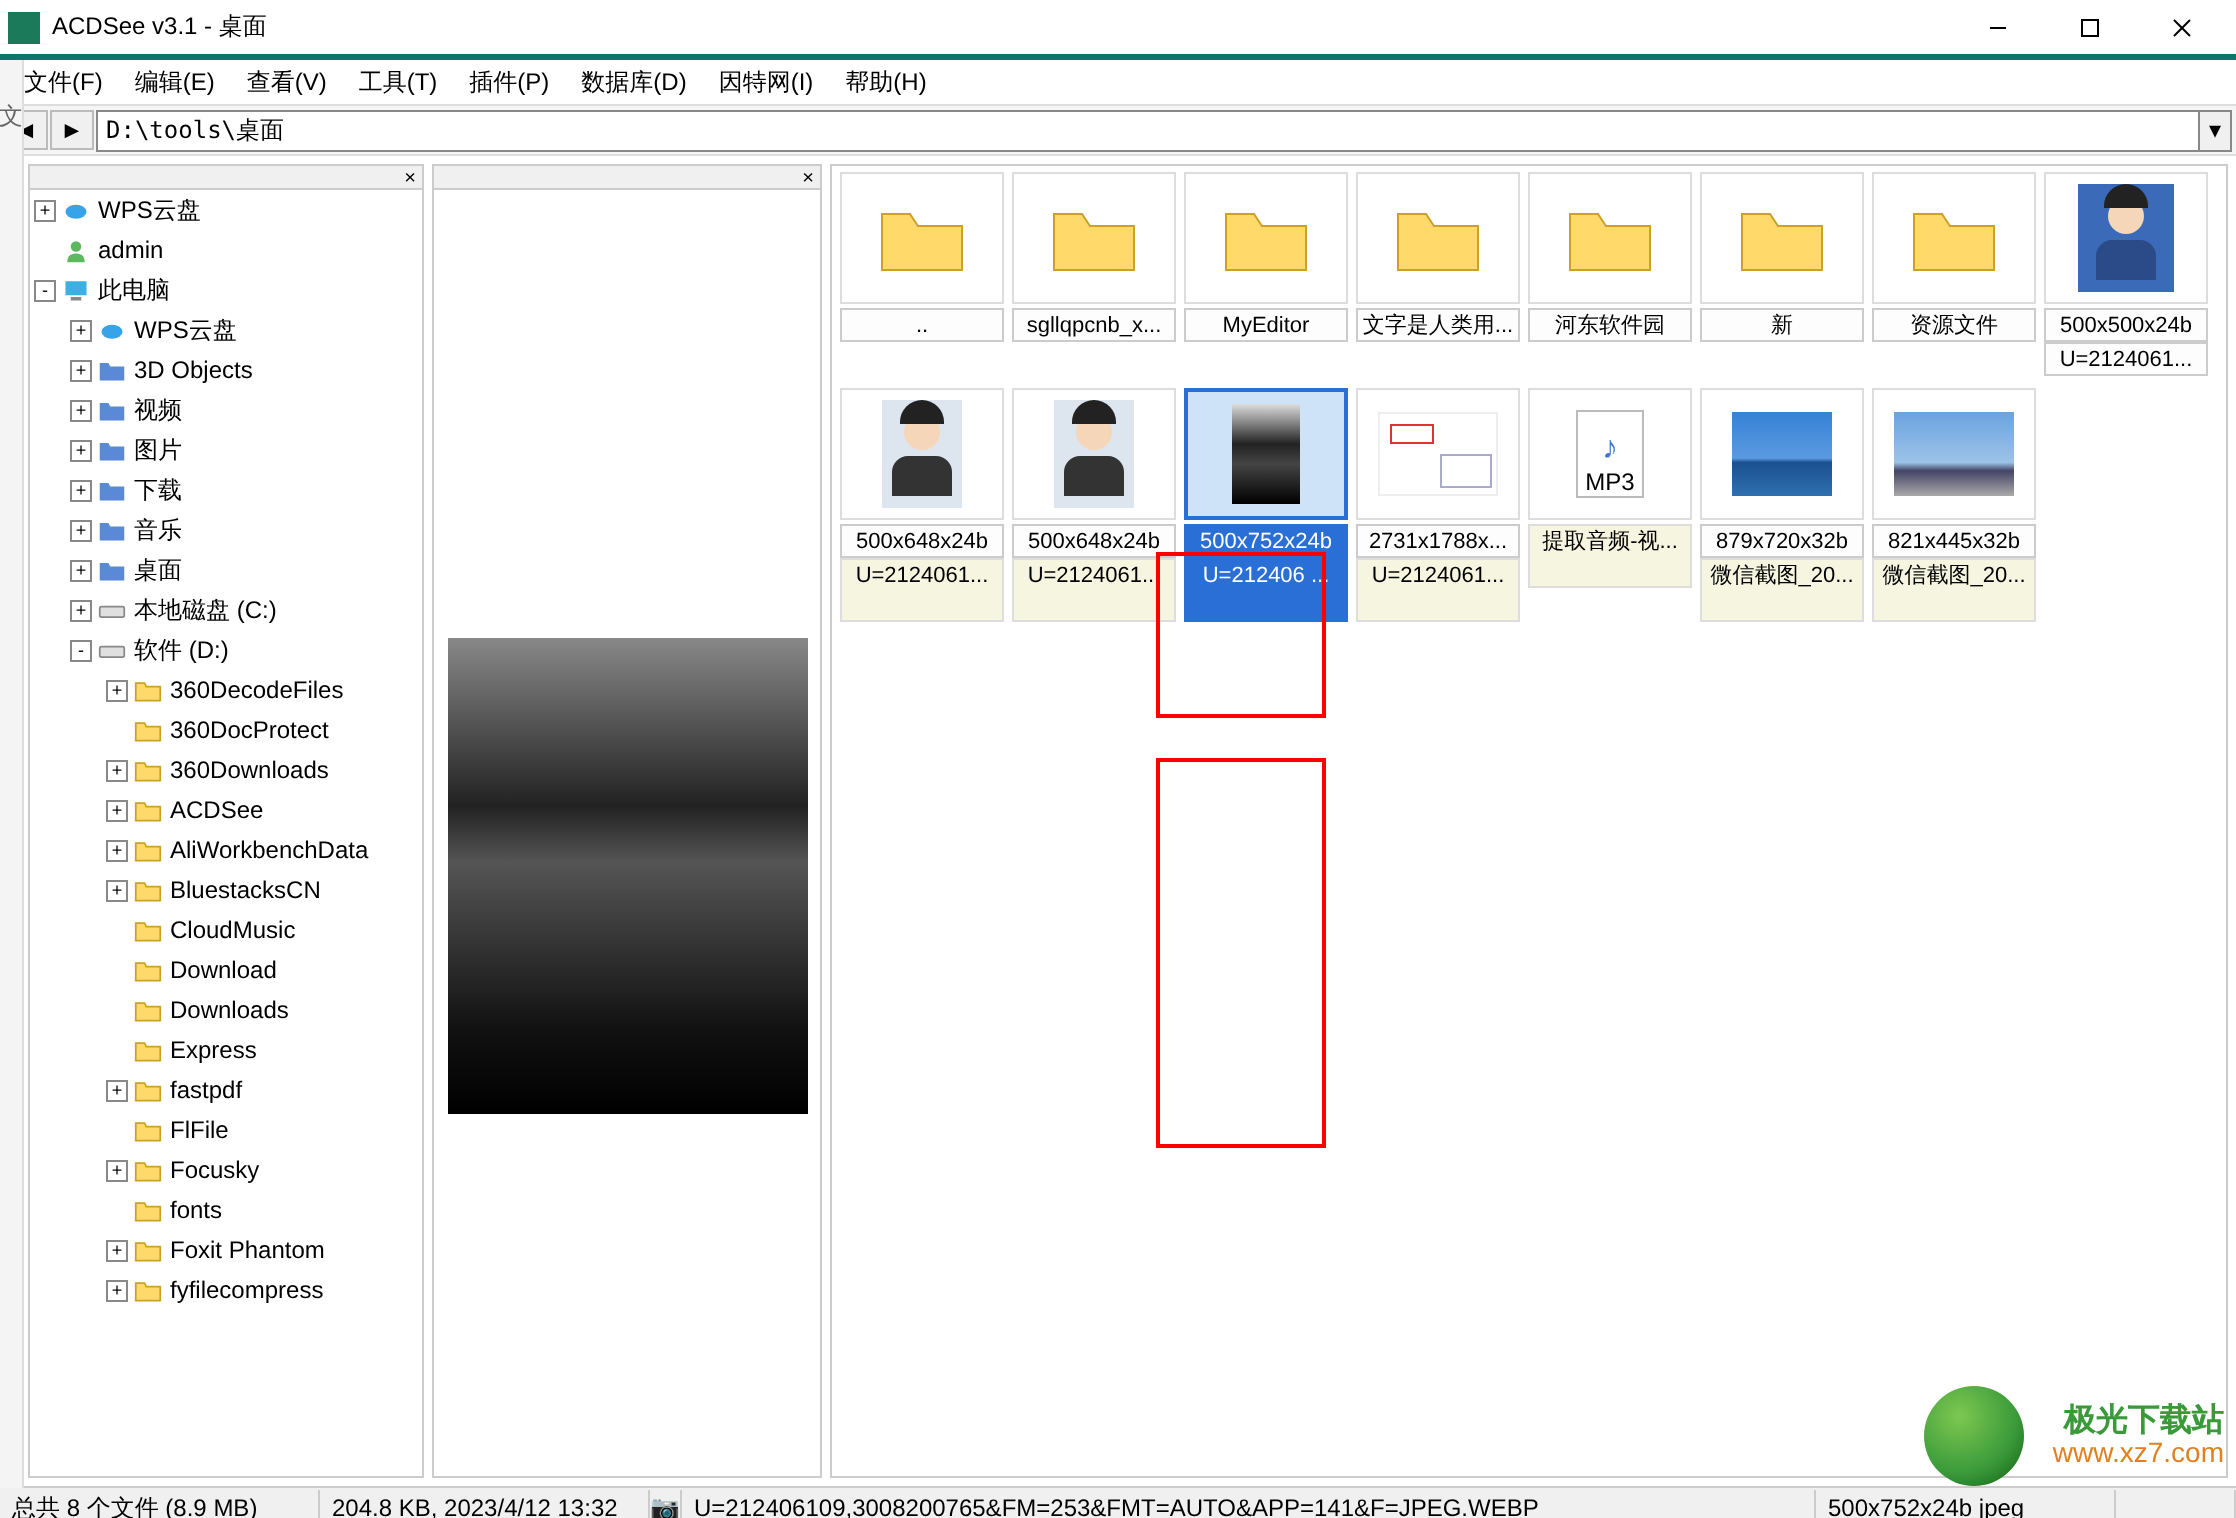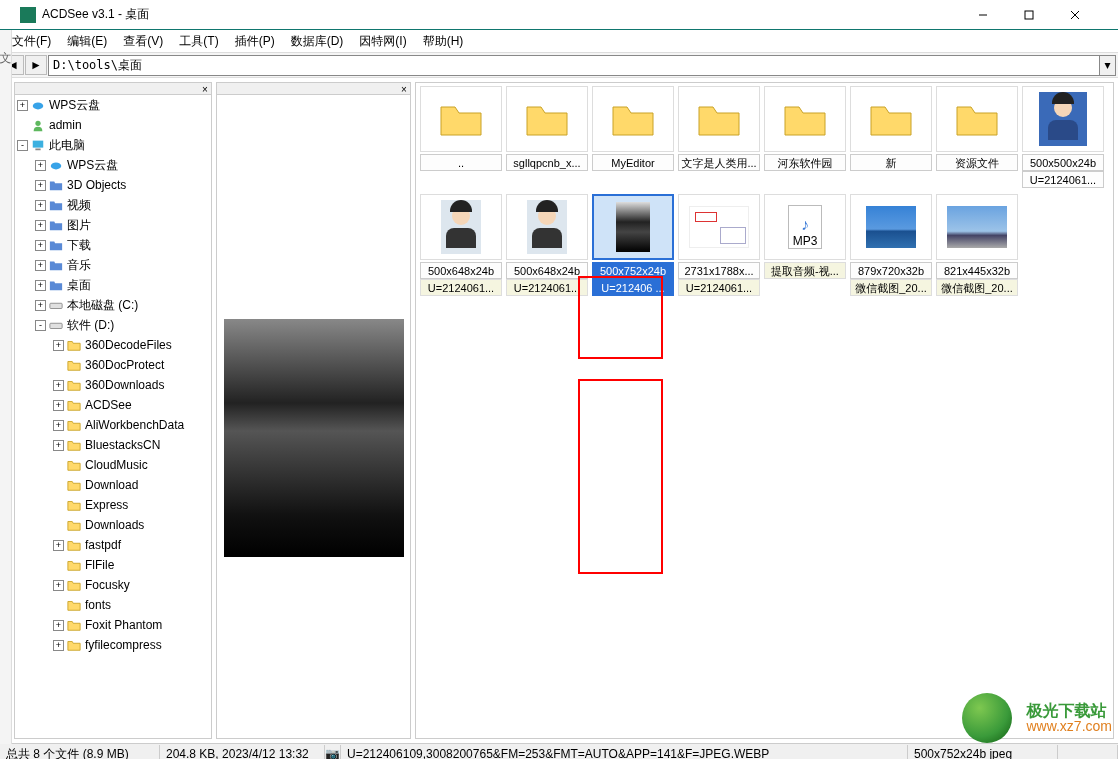--- a/index.html
+++ b/index.html
@@ -1,18 +1,18 @@
 <!DOCTYPE html>
 <html><head>
 <meta charset="utf-8">
 <style>
 * { margin: 0; padding: 0; box-sizing: border-box; font-family: "Microsoft YaHei", "SimSun", sans-serif; font-size: 12px; }
 body { width: 1118px; height: 759px; background: #fff; overflow: hidden; position: relative; }
 
-.title-bar { height: 30px; background: #fff; display: flex; align-items: center; padding: 0 20px; border-bottom: 1px solid #0f766e; }
+.title-bar { height: 30px; background: #fff; display: flex; align-items: center; padding: 0 4px; border-bottom: 3px solid #0f766e; }
 .title-bar .icon { width: 16px; height: 16px; background: #1a7a5a; margin-right: 6px; }
 .title-bar .title { flex: 1; }
 .win-btn { width: 46px; height: 28px; display: flex; align-items: center; justify-content: center; cursor: pointer; }
 .win-btn svg { width: 10px; height: 10px; }
 
 .menu-bar { height: 22px; background: #fff; display: flex; align-items: center; padding: 0 4px; }
 .menu-item { padding: 2px 8px; cursor: pointer; }
 
 .address-bar { height: 26px; background: #f5f5f5; display: flex; align-items: center; border-top: 1px solid #ddd; border-bottom: 1px solid #ddd; padding: 2px; }
 .addr-nav { width: 22px; height: 20px; border: 1px solid #bbb; background: #f0f0f0; display: flex; align-items: center; justify-content: center; margin-right: 1px; cursor: pointer; }
@@ -39,21 +39,21 @@
 
 .preview-panel { width: 195px; border: 1px solid #ccc; margin: 4px 0 4px 4px; position: relative; display:flex; flex-direction:column; }
 .preview-img { flex:1; display:flex; align-items:center; justify-content:center; padding:4px; }
 .preview-img .mock-photo { width:180px; height:280px; background: linear-gradient(to bottom, #fff 0%, #fff 15%, #888 15%, #222 45%, #555 55%, #111 85%, #000 100%); position: relative; }
 
 .content-panel { flex: 1; background: #fff; border: 1px solid #ccc; margin: 4px 4px 4px 4px; overflow: auto; position: relative; }
 .thumb-grid { display: flex; flex-wrap: wrap; align-content: flex-start; padding: 2px; }
 .thumb { width: 84px; margin: 1px; display: flex; flex-direction: column; align-items: center; cursor: pointer; }
 .thumb-box { width: 82px; height: 66px; border: 1px solid #ddd; display:flex; align-items:center; justify-content:center; background:#fff; margin-bottom: 2px; }
 .thumb-label { width: 82px; height: 17px; line-height: 17px; text-align: center; overflow: hidden; text-overflow: ellipsis; white-space: nowrap; border:1px solid #ccc; background:#fdfdfd; font-size:11px; }
-.thumb-label2 { width: 82px; height: 17px; line-height: 17px; text-align: center; overflow: hidden; text-overflow: ellipsis; white-space: nowrap; background:#f5f5e0; border:1px solid #ddd; font-size:11px; }
+.thumb-label2 { width: 82px; height: 32px; line-height: 17px; text-align: center; overflow: hidden; text-overflow: ellipsis; white-space: nowrap; background:#f5f5e0; border:1px solid #ddd; font-size:11px; }
 .thumb.selected .thumb-box { border: 2px solid #2a6fd6; background:#cfe3f8; }
 .thumb.selected .thumb-label { background:#2a6fd6; color:#fff; border-color:#2a6fd6; }
 .thumb.selected .thumb-label2 { background:#2a6fd6; color:#fff; border-color:#2a6fd6; }
 
 .folder-thumb svg { width: 48px; height: 42px; fill:#ffd96a; stroke:#c9a227; }
 .person-ph { width:40px; height:54px; background:#dde6ee; display:flex; flex-direction:column; align-items:center; }
 .person-ph .head { width:18px; height:18px; border-radius:50%; background:#f5d6b8; margin-top:5px; }
 .person-ph .hair { width:22px; height:12px; background:#222; border-radius: 11px 11px 0 0; margin-bottom:-10px; z-index:1; }
 .person-ph .body { width:30px; height:20px; background:#333; border-radius: 8px 8px 0 0; margin-top:3px; }
 .city-ph { width:60px;height:42px; background: linear-gradient(to bottom, #6aa3e0 0%, #9cc3e8 60%, #446 70%, #aaa 100%); }
@@ -63,21 +63,21 @@
 .diagram-ph::before { content:''; position:absolute; left:5px;top:5px;width:20px;height:8px;border:1px solid #d33; }
 .diagram-ph::after { content:''; position:absolute; left:30px;top:20px;width:24px;height:15px;border:1px solid #aac; }
 
 .red-rect { position: absolute; border: 2px solid #ff0000; pointer-events: none; }
 .red-rect.r1 { left: 578px; top: 198px; width: 85px; height: 83px; }
 .red-rect.r2 { left: 578px; top: 301px; width: 85px; height: 195px; }
 
 .status-bar { height: 20px; background: #f0f0f0; border-top: 1px solid #ccc; display: flex; align-items: center; font-size:11px; }
 .sb-cell { padding: 0 6px; border-right: 1px solid #ccc; height: 18px; line-height:18px; white-space:nowrap; overflow:hidden; }
 .sb-ico { width:16px; display:flex; align-items:center; justify-content:center; }
-.logo-area { position:absolute; right:6px; bottom:16px; display:flex; align-items:center; gap:14px; }
+.logo-area { position:absolute; right:6px; bottom:16px; display:flex; align-items:center; gap:14px;text-align:right; }
 .logo-ball { width:50px; height:50px; border-radius:50%; background: radial-gradient(circle at 35% 30%, #7ec850, #3a9a3a 60%, #0f5a0f); }
 .logo-txt { display:flex; flex-direction:column; line-height:1; }
 .logo-txt .cn { font-size:16px; color:#3a9a3a; font-weight:bold; }
 .logo-txt .en { font-size:14px; color:#e08020; }
 
 .left-strip { position:absolute; left:0; top:30px; width:12px; height:714px; background:#f4f4f4; border-right:1px solid #ddd; display:flex; flex-direction:column; align-items:center; font-size:10px; color:#666; }
 .left-strip span { margin-top:20px; }
 
 .tree .indent { display:inline-block; }
 </style>
@@ -338,31 +338,31 @@
           <span>Download</span>
         </div>
         <div class="tree-node">
           <span class="indent" style="width: 36px;"></span>
           <span class="exp-sp"></span>
           <span class="ticon folder-ic">
             <svg viewBox="0 0 16 14">
               <path d="M1 3 L6 3 L7 5 L15 5 L15 13 L1 13 Z"></path>
             </svg>
           </span>
+          <span>Downloads</span>
+        </div>
+        <div class="tree-node">
+          <span class="indent" style="width: 36px;"></span>
+          <span class="exp-sp"></span>
+          <span class="ticon folder-ic">
+            <svg viewBox="0 0 16 14">
+              <path d="M1 3 L6 3 L7 5 L15 5 L15 13 L1 13 Z"></path>
+            </svg>
+          </span>
           <span>Express</span>
-        </div>
-        <div class="tree-node">
-          <span class="indent" style="width: 36px;"></span>
-          <span class="exp-sp"></span>
-          <span class="ticon folder-ic">
-            <svg viewBox="0 0 16 14">
-              <path d="M1 3 L6 3 L7 5 L15 5 L15 13 L1 13 Z"></path>
-            </svg>
-          </span>
-          <span>Downloads</span>
         </div>
         <div class="tree-node">
           <span class="indent" style="width: 36px;"></span>
           <span class="exp">+</span>
           <span class="ticon folder-ic">
             <svg viewBox="0 0 16 14">
               <path d="M1 3 L6 3 L7 5 L15 5 L15 13 L1 13 Z"></path>
             </svg>
           </span>
           <span>fastpdf</span>

